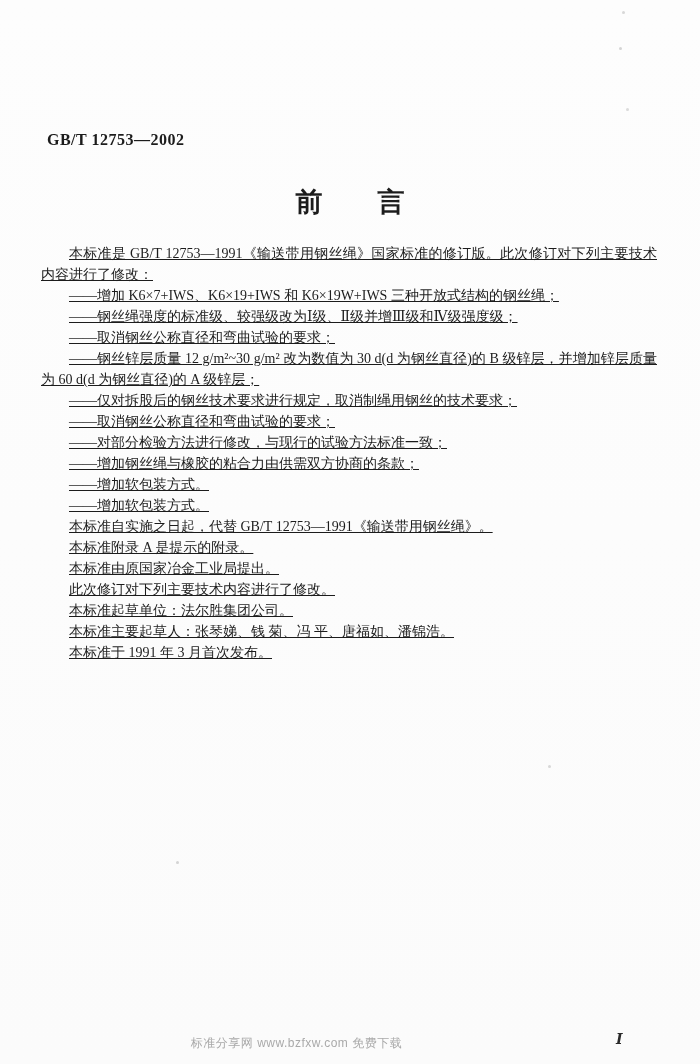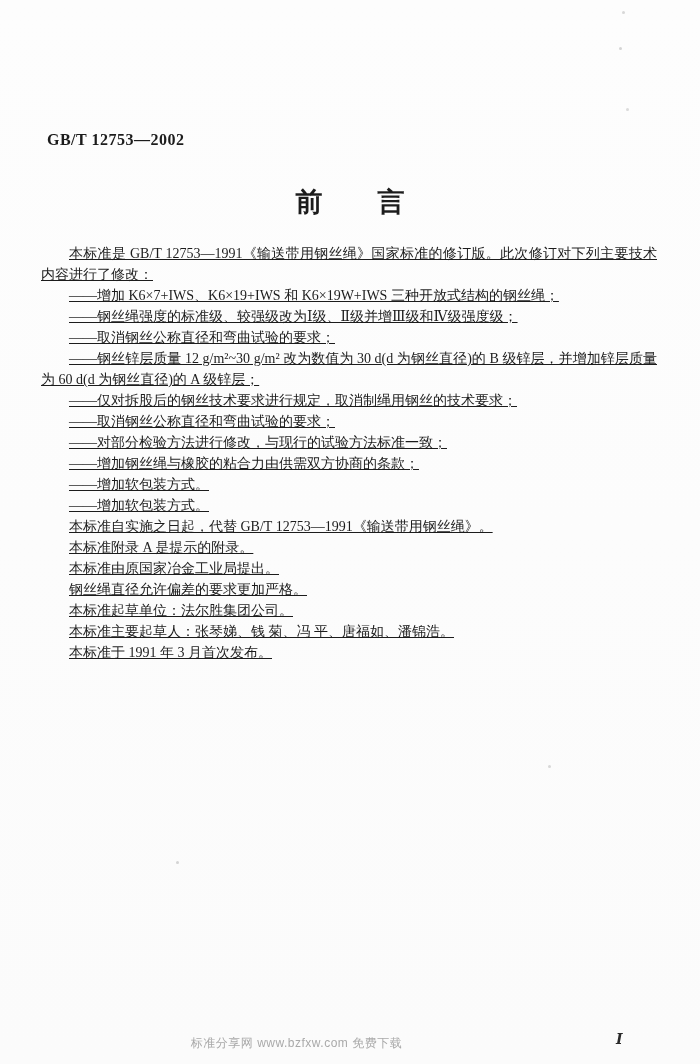--- a/index.html
+++ b/index.html
@@ -103,21 +103,21 @@
     <p class="change-item">——仅对拆股后的钢丝技术要求进行规定，取消制绳用钢丝的技术要求；</p>
     <p class="change-item">——取消钢丝公称直径和弯曲试验的要求；</p>
     <p class="change-item">——对部分检验方法进行修改，与现行的试验方法标准一致；</p>
     <p class="change-item">——增加钢丝绳与橡胶的粘合力由供需双方协商的条款；</p>
     <p class="change-item">——增加软包装方式。</p>
     <p class="change-item">——增加软包装方式。</p>
 
     <p class="para-indent">本标准自实施之日起，代替 GB/T 12753—1991《输送带用钢丝绳》。</p>
     <p class="para-indent">本标准附录 A 是提示的附录。</p>
     <p class="para-indent">本标准由原国家冶金工业局提出。</p>
-    <p class="para-indent">钢丝绳直径允许偏差的要求更加严格。</p>
+    <p class="para-indent">此次修订对下列主要技术内容进行了修改。</p>
     <p class="para-indent">本标准起草单位：法尔胜集团公司。</p>
     <p class="para-indent">本标准主要起草人：张琴娣、钱 菊、冯 平、唐福如、潘锦浩。</p>
     <p class="para-indent">本标准于 1991 年 3 月首次发布。</p>
   </div>
 
   <div class="footer-watermark">标准分享网 www.bzfxw.com 免费下载</div>
 
   <div class="page-number">Ⅰ</div>
 
   <div class="speck speck-1"></div>

